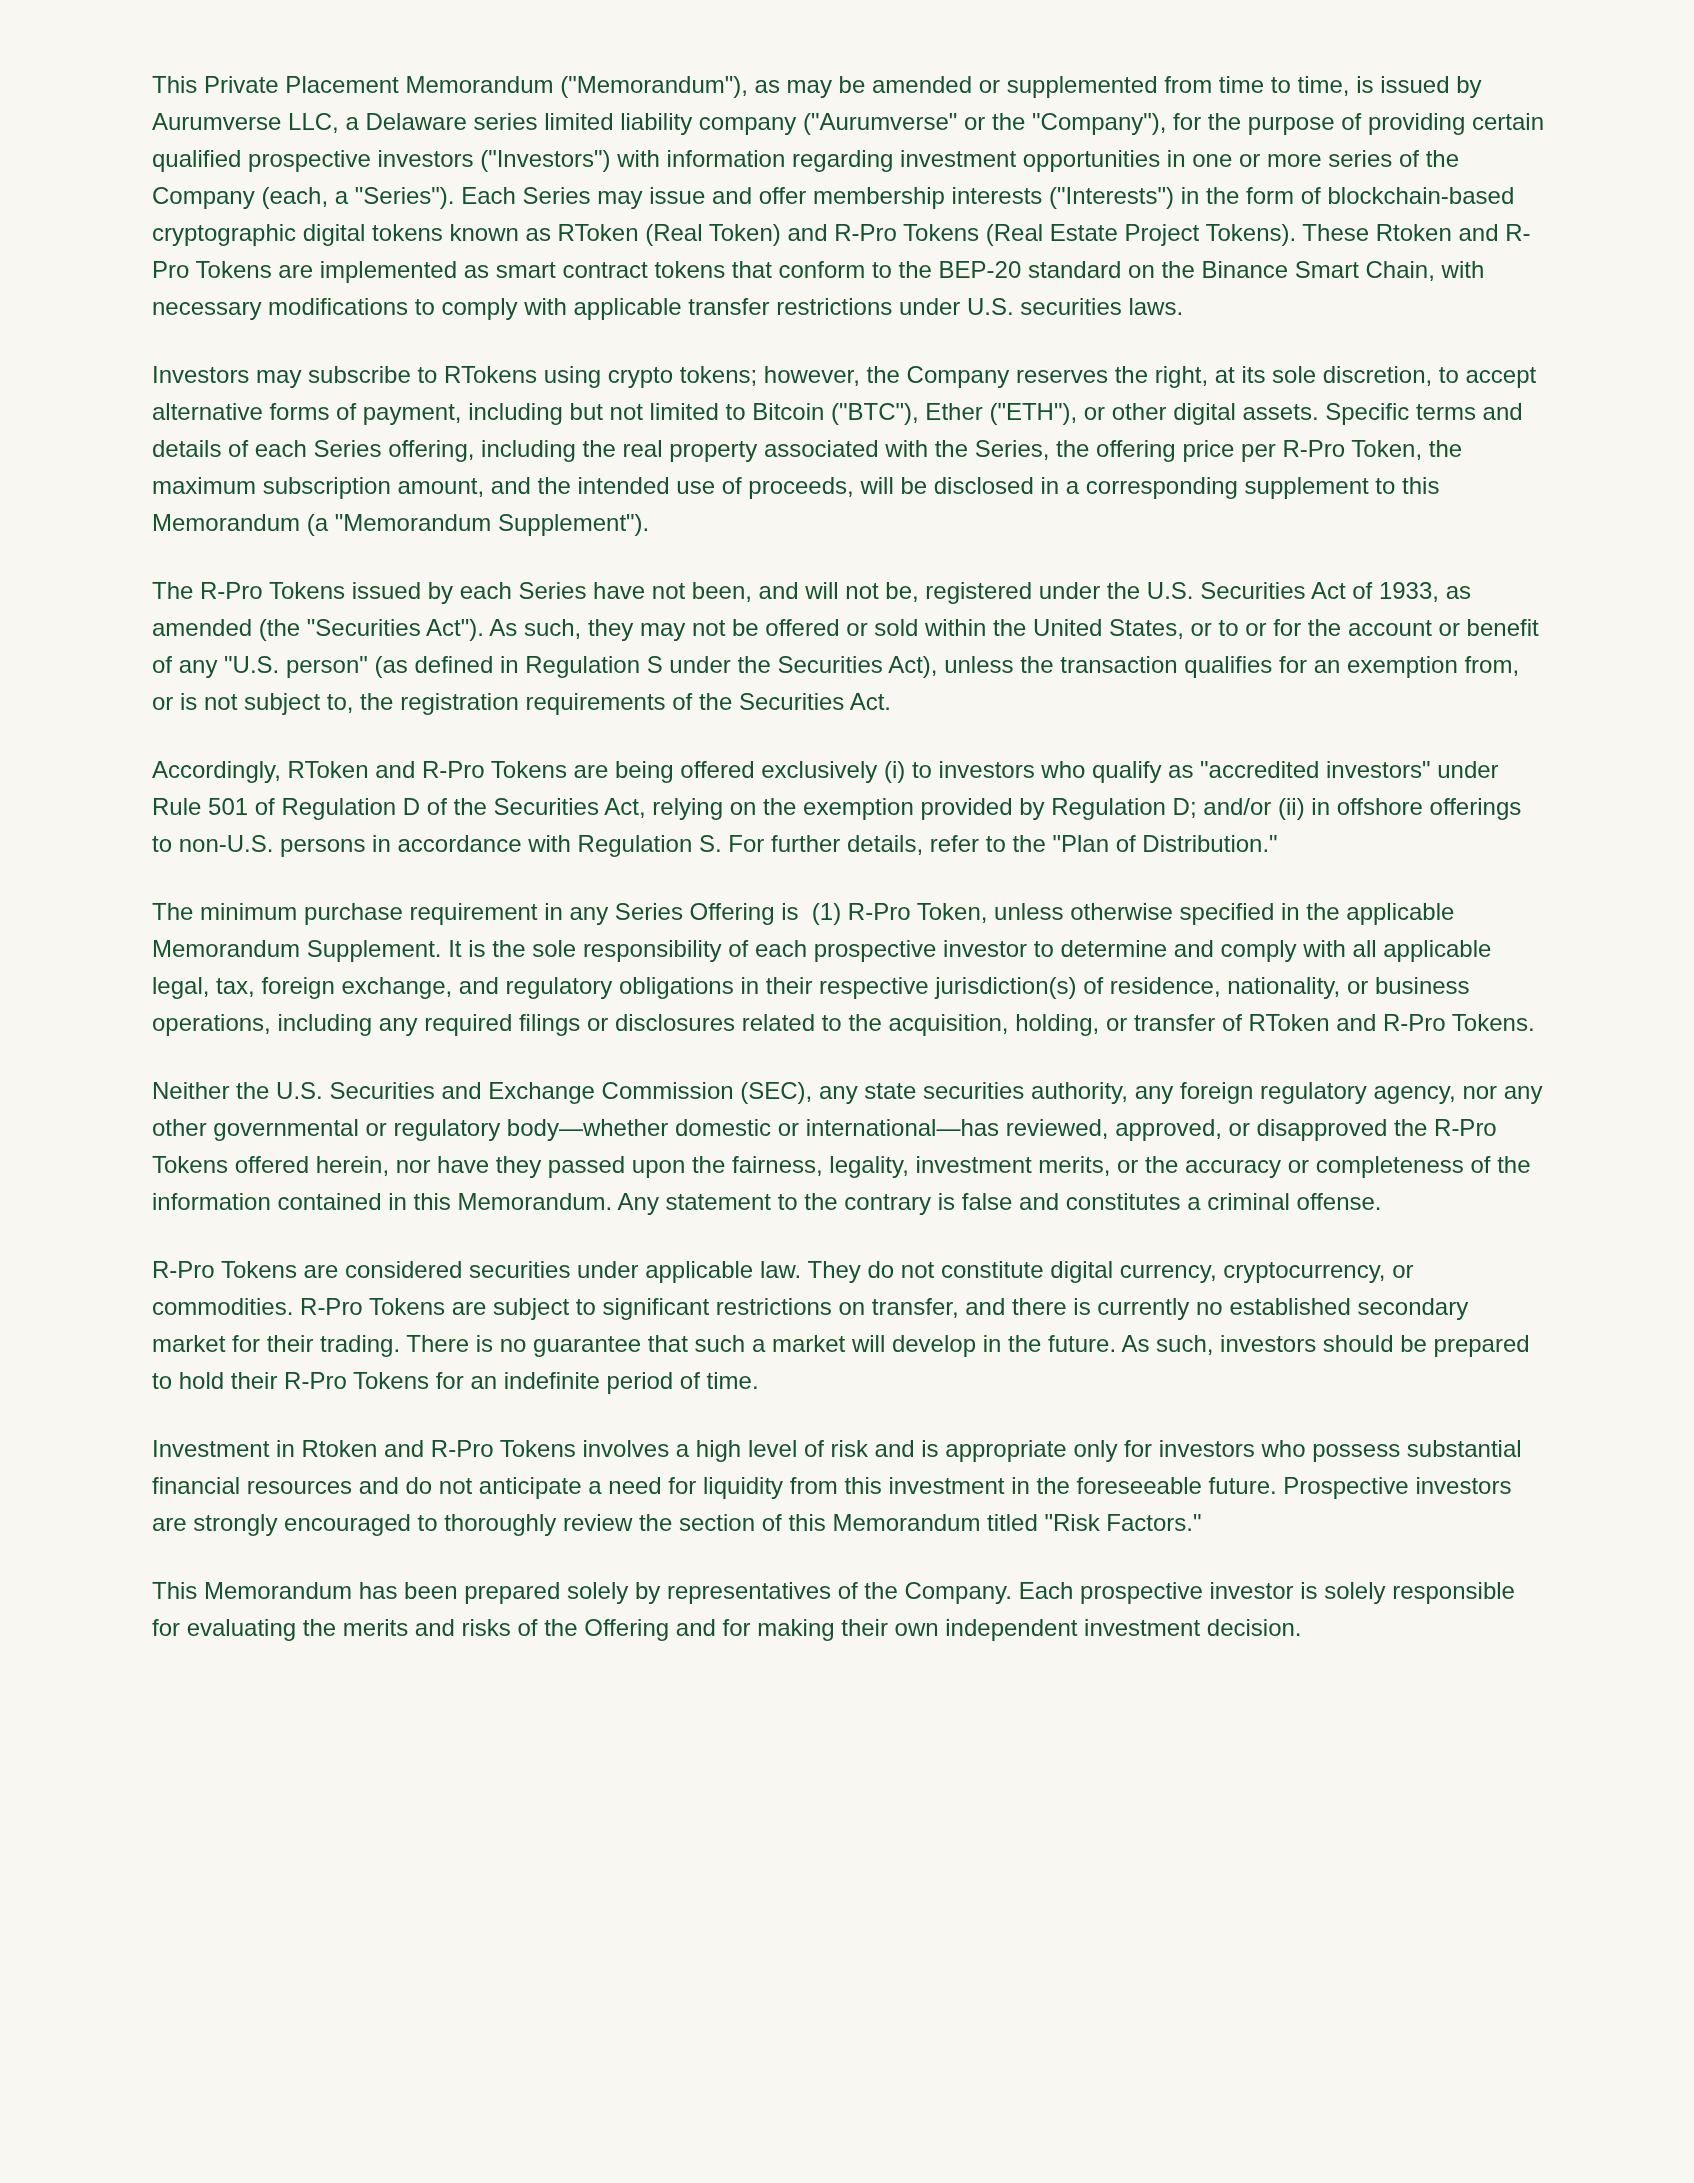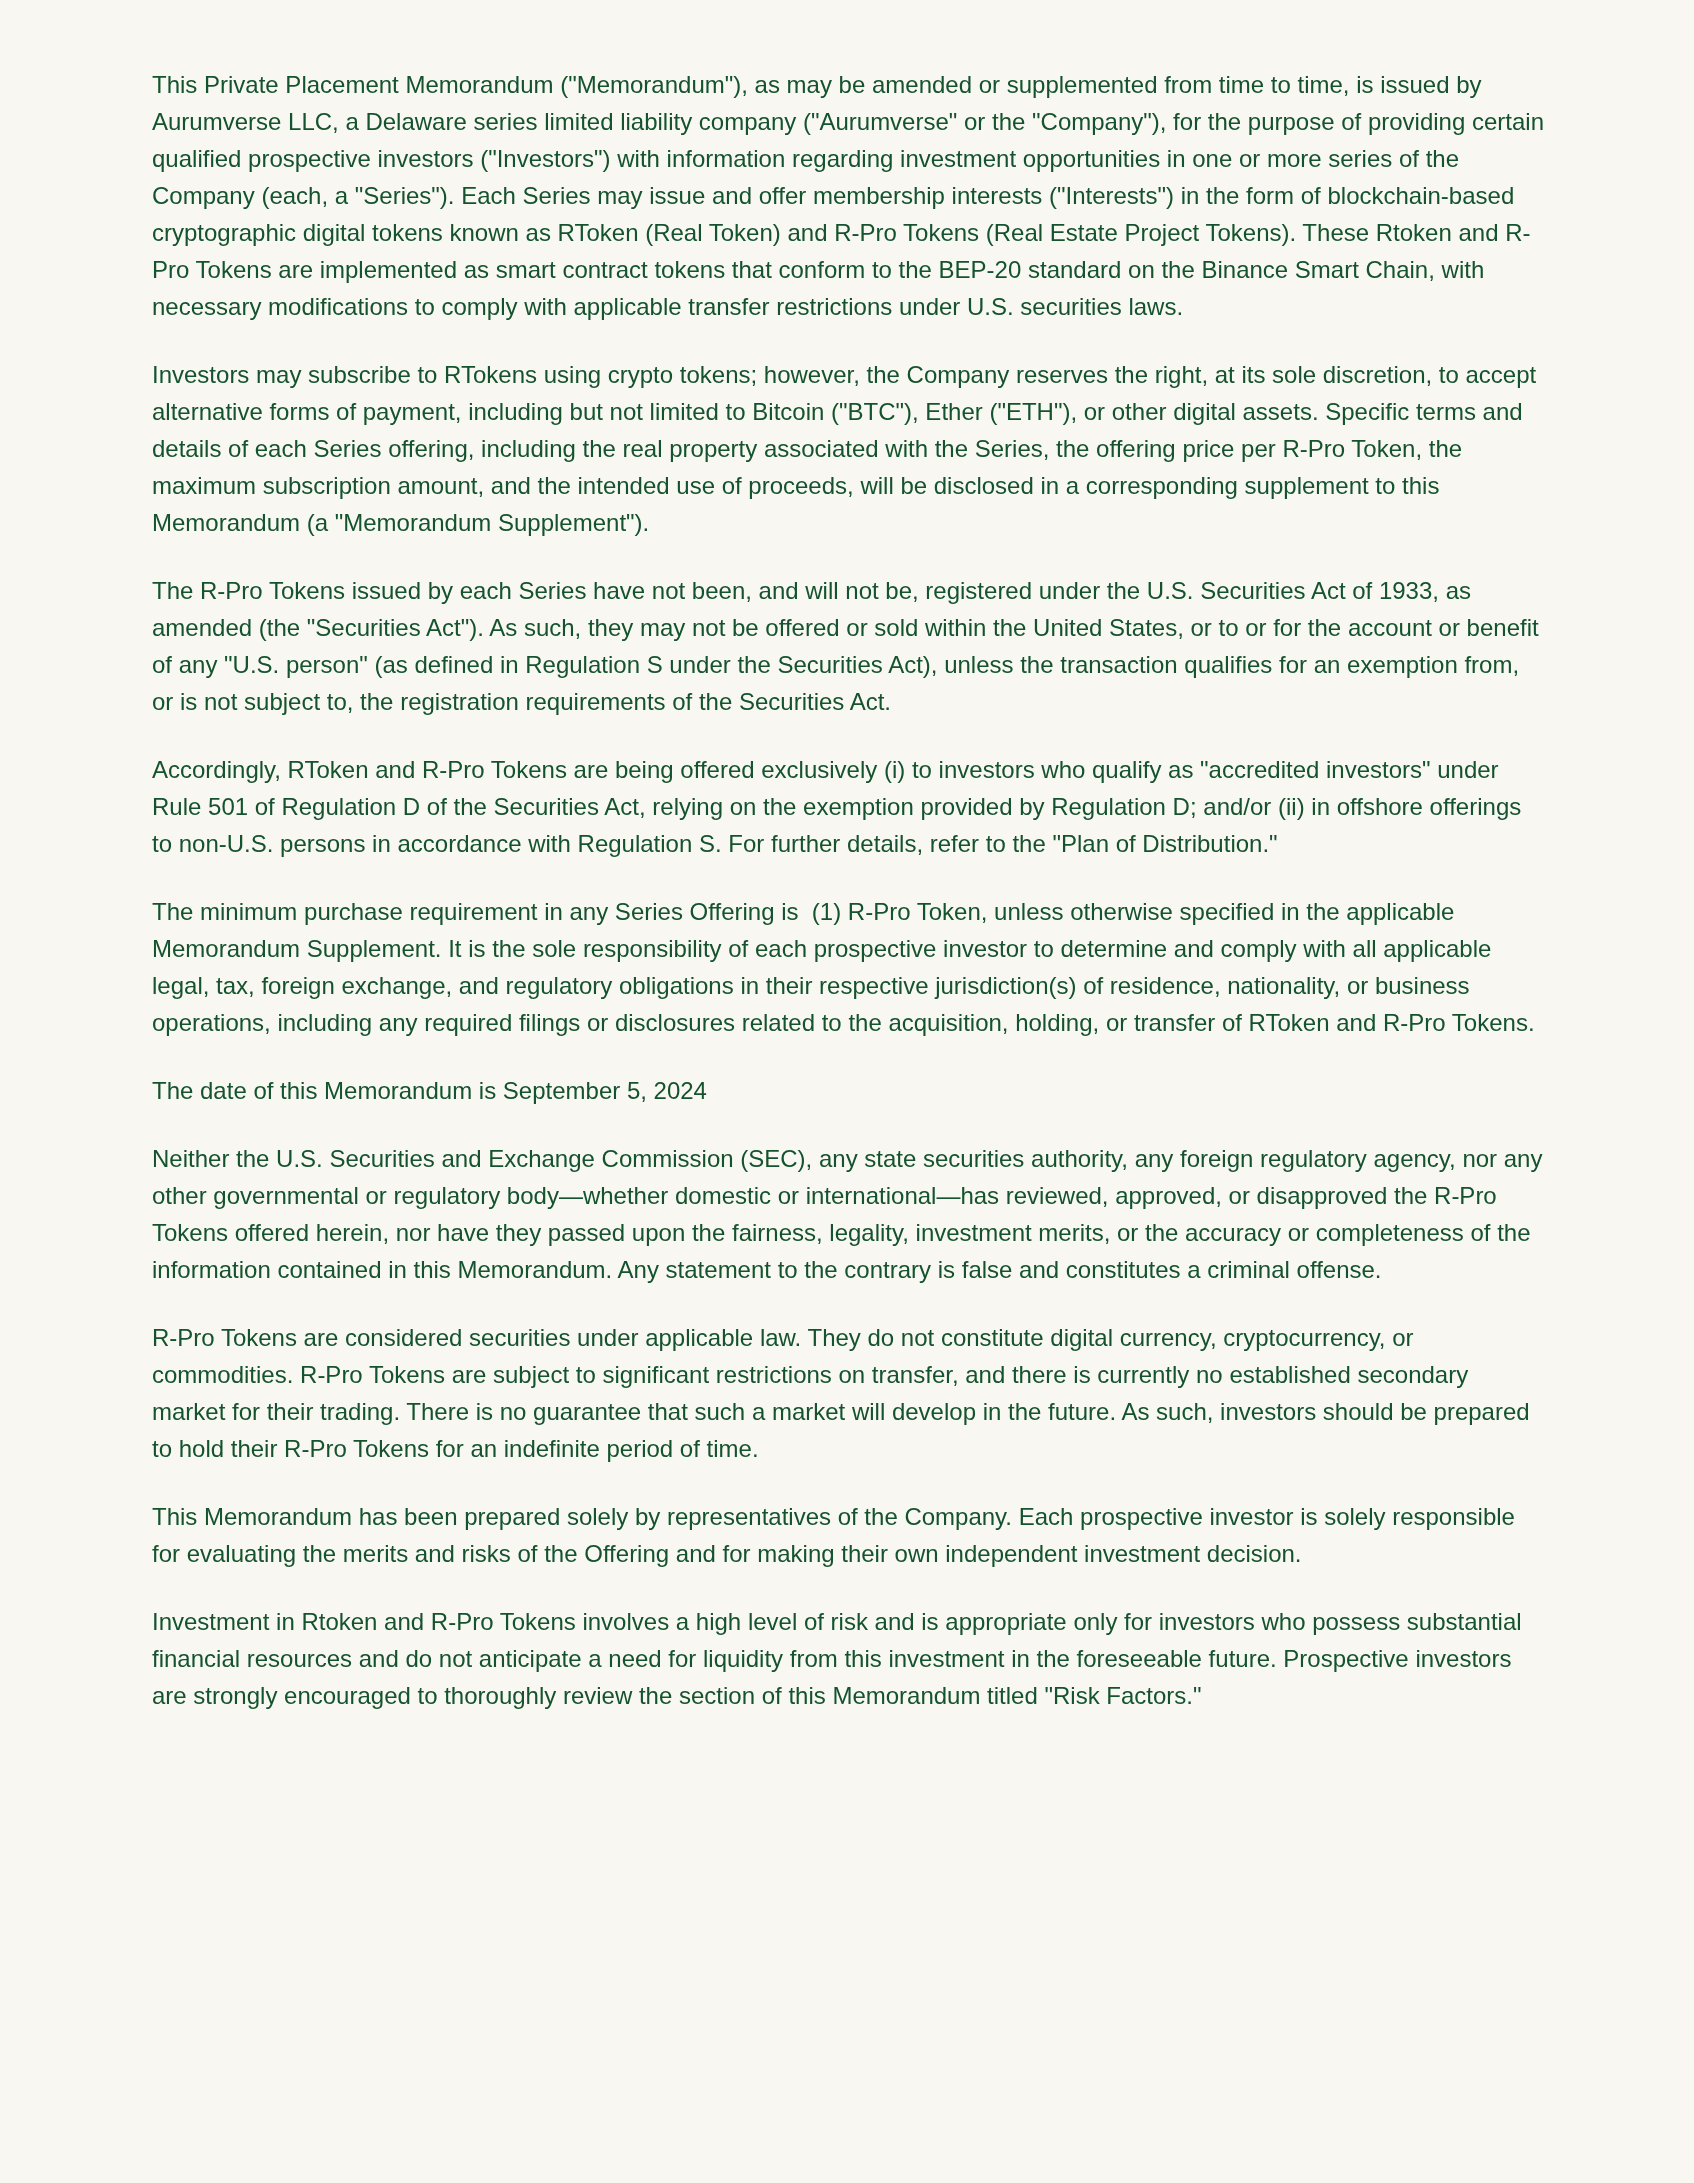--- a/index.html
+++ b/index.html
@@ -41,19 +41,18 @@
 </head>
 <body>
 
 <main class="page">
 
   <p class="doc-paragraph">This Private Placement Memorandum ("Memorandum"), as may be amended or supplemented from time to time, is issued by Aurumverse LLC, a Delaware series limited liability company ("Aurumverse" or the "Company"), for the purpose of providing certain qualified prospective investors ("Investors") with information regarding investment opportunities in one or more series of the Company (each, a "Series"). Each Series may issue and offer membership interests ("Interests") in the form of blockchain-based cryptographic digital tokens known as RToken (Real Token) and R-Pro Tokens (Real Estate Project Tokens). These Rtoken and R-Pro Tokens are implemented as smart contract tokens that conform to the BEP-20 standard on the Binance Smart Chain, with necessary modifications to comply with applicable transfer restrictions under U.S. securities laws.</p>
   <p class="doc-paragraph">Investors may subscribe to RTokens using crypto tokens; however, the Company reserves the right, at its sole discretion, to accept alternative forms of payment, including but not limited to Bitcoin ("BTC"), Ether ("ETH"), or other digital assets. Specific terms and details of each Series offering, including the real property associated with the Series, the offering price per R-Pro Token, the maximum subscription amount, and the intended use of proceeds, will be disclosed in a corresponding supplement to this Memorandum (a "Memorandum Supplement").</p>
   <p class="doc-paragraph">The R-Pro Tokens issued by each Series have not been, and will not be, registered under the U.S. Securities Act of 1933, as amended (the "Securities Act"). As such, they may not be offered or sold within the United States, or to or for the account or benefit of any "U.S. person" (as defined in Regulation S under the Securities Act), unless the transaction qualifies for an exemption from, or is not subject to, the registration requirements of the Securities Act.</p>
   <p class="doc-paragraph">Accordingly, RToken and R-Pro Tokens are being offered exclusively (i) to investors who qualify as "accredited investors" under Rule 501 of Regulation D of the Securities Act, relying on the exemption provided by Regulation D; and/or (ii) in offshore offerings to non-U.S. persons in accordance with Regulation S. For further details, refer to the "Plan of Distribution."</p>
   <p class="doc-paragraph">The minimum purchase requirement in any Series Offering is  (1) R-Pro Token, unless otherwise specified in the applicable Memorandum Supplement. It is the sole responsibility of each prospective investor to determine and comply with all applicable legal, tax, foreign exchange, and regulatory obligations in their respective jurisdiction(s) of residence, nationality, or business operations, including any required filings or disclosures related to the acquisition, holding, or transfer of RToken and R-Pro Tokens.</p>
-  <p class="doc-paragraph">The date of this Memorandum is September 5, 2024</p>
   <p class="doc-paragraph">Neither the U.S. Securities and Exchange Commission (SEC), any state securities authority, any foreign regulatory agency, nor any other governmental or regulatory body—whether domestic or international—has reviewed, approved, or disapproved the R-Pro Tokens offered herein, nor have they passed upon the fairness, legality, investment merits, or the accuracy or completeness of the information contained in this Memorandum. Any statement to the contrary is false and constitutes a criminal offense.</p>
   <p class="doc-paragraph">R-Pro Tokens are considered securities under applicable law. They do not constitute digital currency, cryptocurrency, or commodities. R-Pro Tokens are subject to significant restrictions on transfer, and there is currently no established secondary market for their trading. There is no guarantee that such a market will develop in the future. As such, investors should be prepared to hold their R-Pro Tokens for an indefinite period of time.</p>
+  <p class="doc-paragraph">Investment in Rtoken and R-Pro Tokens involves a high level of risk and is appropriate only for investors who possess substantial financial resources and do not anticipate a need for liquidity from this investment in the foreseeable future. Prospective investors are strongly encouraged to thoroughly review the section of this Memorandum titled "Risk Factors."</p>
   <p class="doc-paragraph">This Memorandum has been prepared solely by representatives of the Company. Each prospective investor is solely responsible for evaluating the merits and risks of the Offering and for making their own independent investment decision.</p>
-  <p class="doc-paragraph">Investment in Rtoken and R-Pro Tokens involves a high level of risk and is appropriate only for investors who possess substantial financial resources and do not anticipate a need for liquidity from this investment in the foreseeable future. Prospective investors are strongly encouraged to thoroughly review the section of this Memorandum titled "Risk Factors."</p>
 </main>
 
 
 </body></html>

